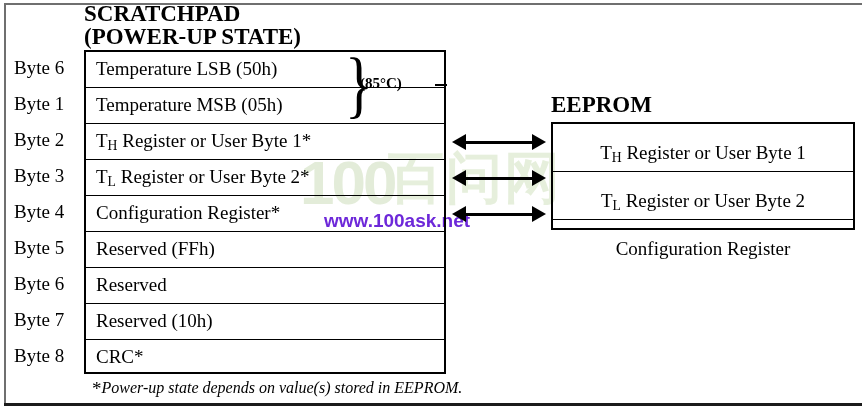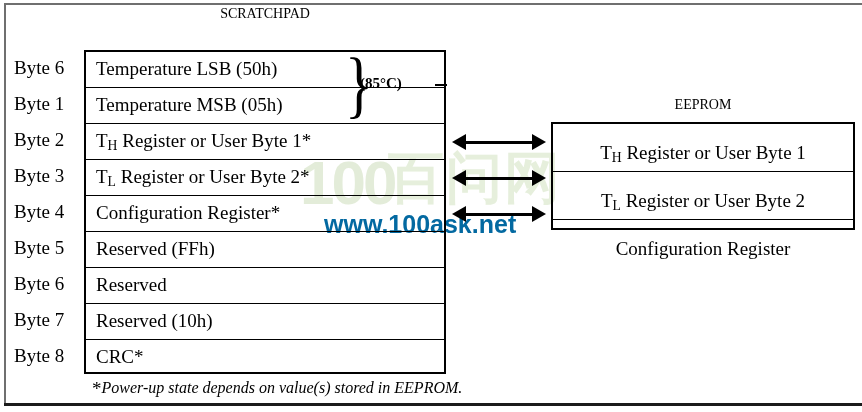--- a/index.html
+++ b/index.html
@@ -58,35 +58,35 @@
     font-size: 56px;
     font-weight: bold;
     letter-spacing: 2px;
     color: #e6efdc;
     font-family: "DejaVu Sans", sans-serif;
     line-height: 60px;
   }
   .wm-url {
     position: absolute;
     left: 24px; top: 62px;
-    font-size: 25px;
-    font-weight: bold;
-    color: #0369a1;
+    font-size: 19px;
+    font-weight: bold;
+    color: #6d28d9;
     font-family: "Liberation Sans", sans-serif;
     letter-spacing: 0px;
   }
 
   .layer { position: absolute; z-index: 3; }
 
   
   .title {
     position: absolute;
-    text-align: center;
-    font-weight: normal;
-    font-size: 14px;
+    text-align: left;
+    font-weight: bold;
+    font-size: 23px;
     line-height: 23px;
     white-space: nowrap;
   }
   #scratchpad-title { left: 84px; top: 2px; width: 362px; }
   #eeprom-title { left: 551px; top: 93px; width: 304px; }
 
   
   .byte-label {
     position: absolute;
     left: 14px;
@@ -212,20 +212,21 @@
   <div class="frame-bottom"></div>
 
   <div class="watermark">
     <span class="wm-logo">100</span>
     <span class="wm-cn">百问网</span>
     <span class="wm-url">www.100ask.net</span>
   </div>
 
   <div class="title layer" id="scratchpad-title">
     <div>SCRATCHPAD</div>
+    <div>(POWER-UP STATE)</div>
   </div>
 
   <div class="layer" id="byte-labels">
     <div class="byte-label" style="top:50px">Byte 6</div>
     <div class="byte-label" style="top:86px">Byte 1</div>
     <div class="byte-label" style="top:122px">Byte 2</div>
     <div class="byte-label" style="top:158px">Byte 3</div>
     <div class="byte-label" style="top:194px">Byte 4</div>
     <div class="byte-label" style="top:230px">Byte 5</div>
     <div class="byte-label" style="top:266px">Byte 6</div>

